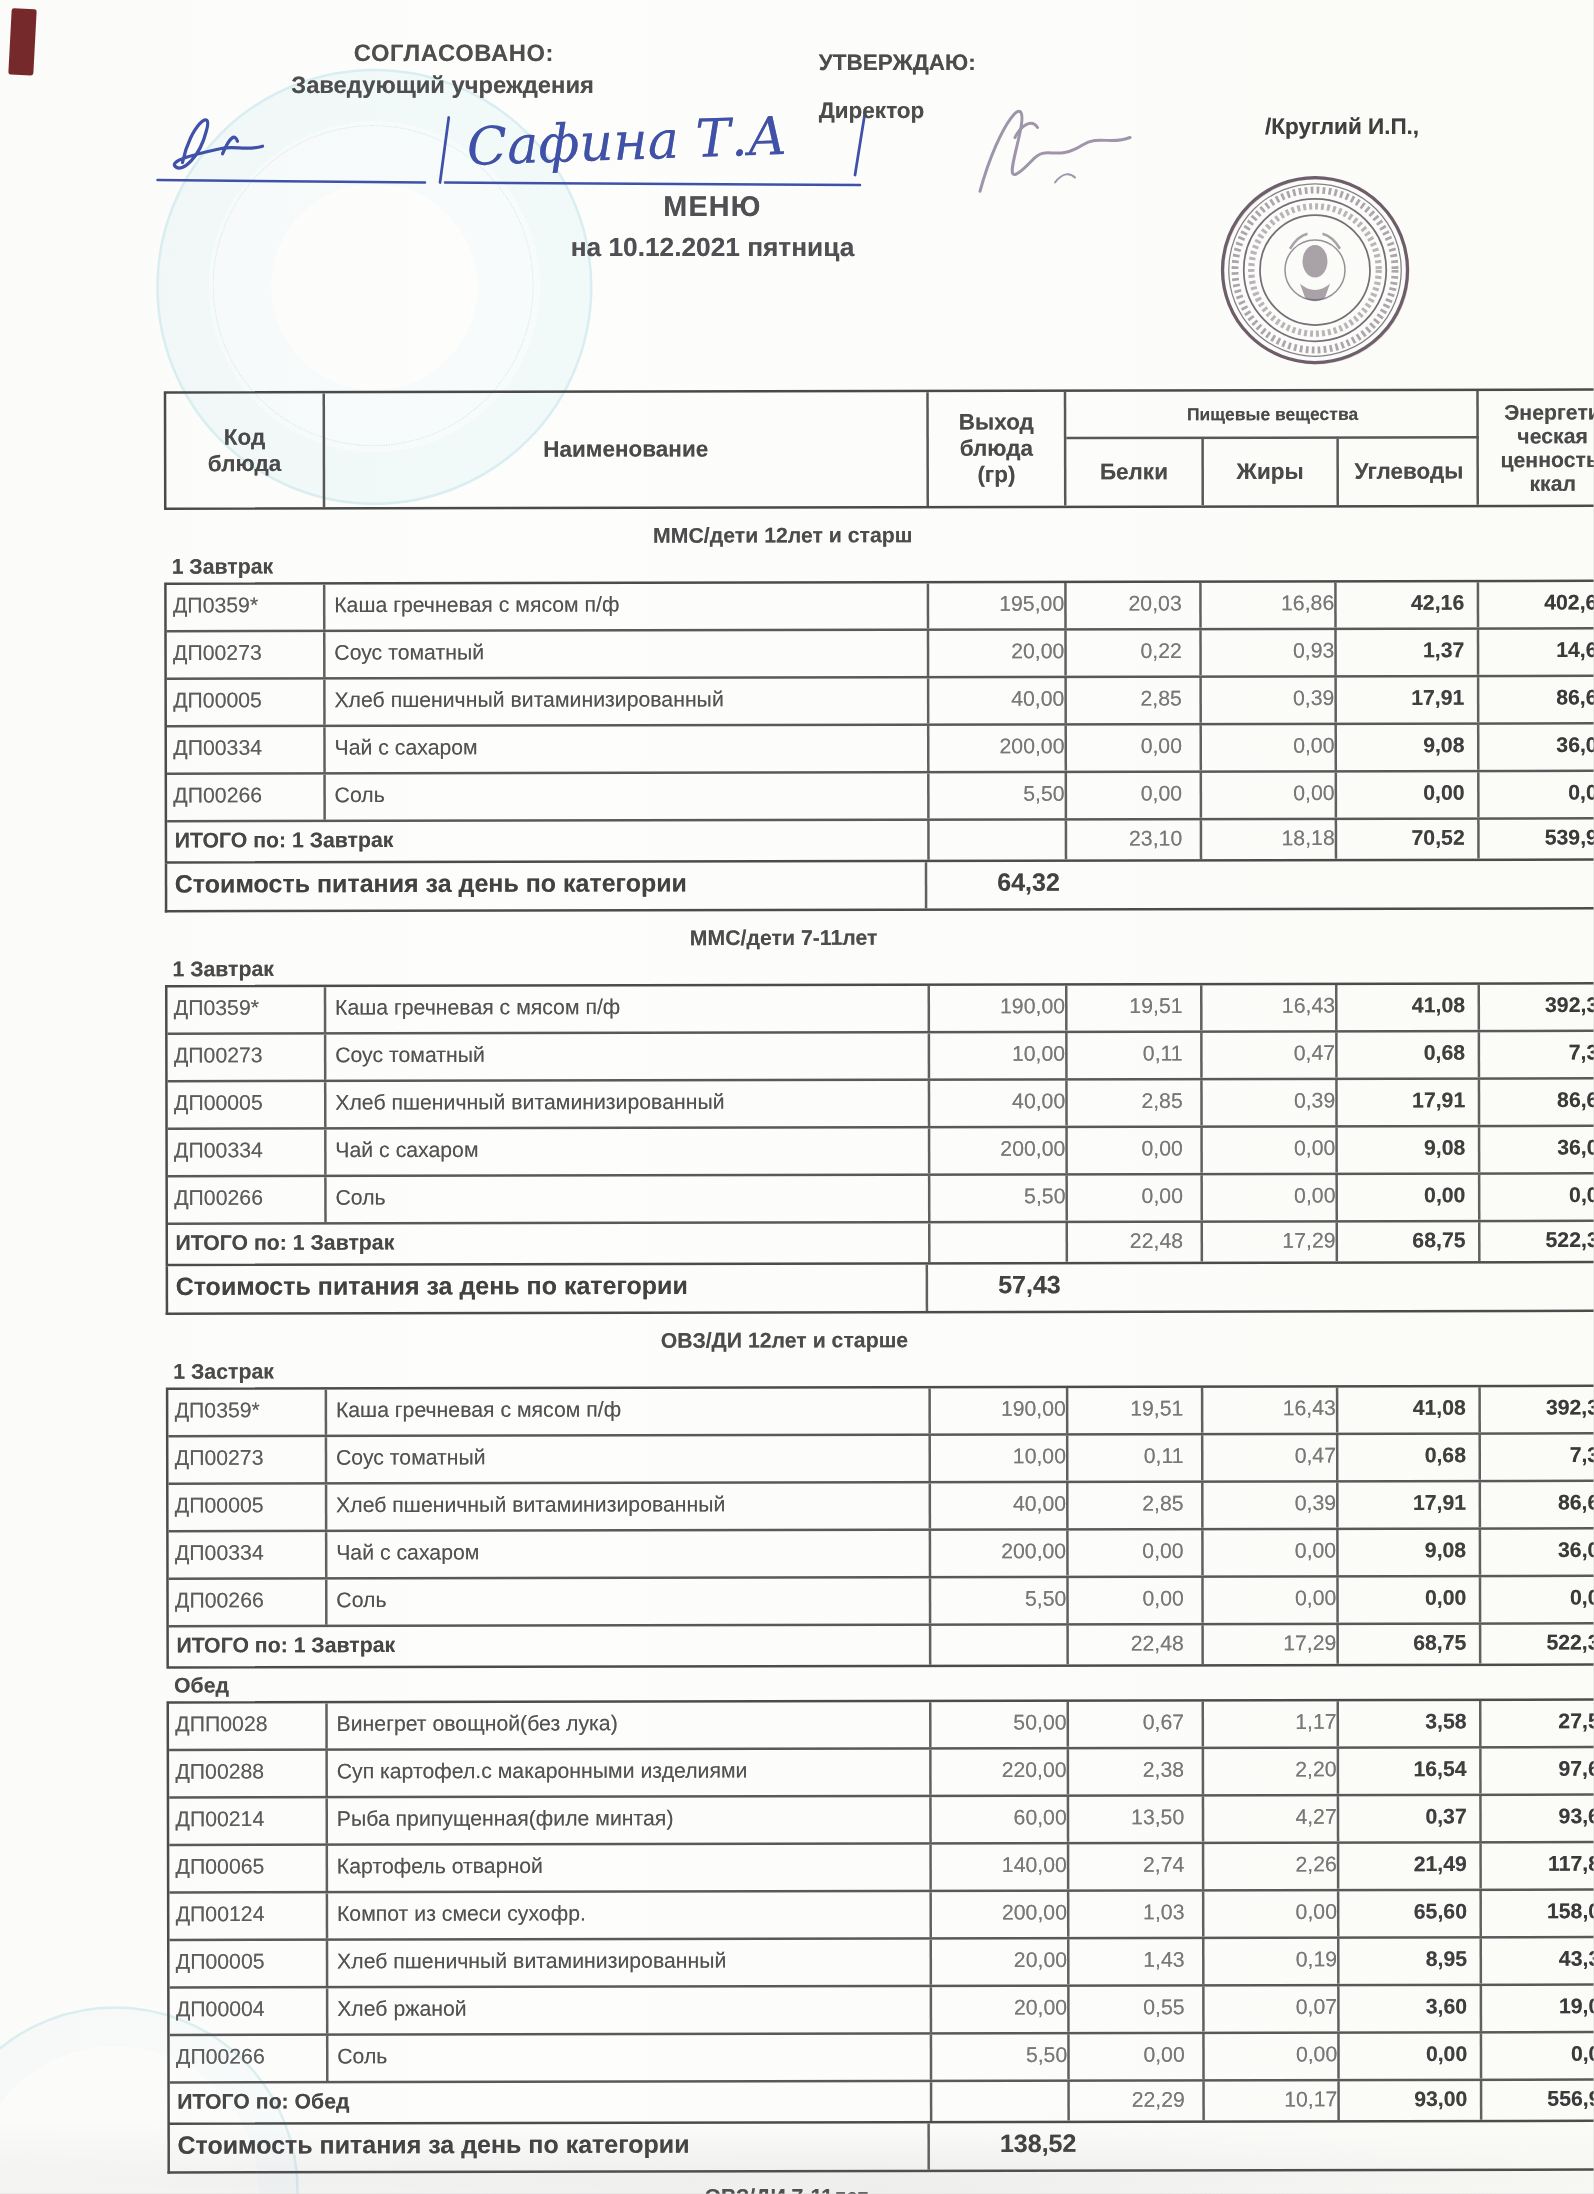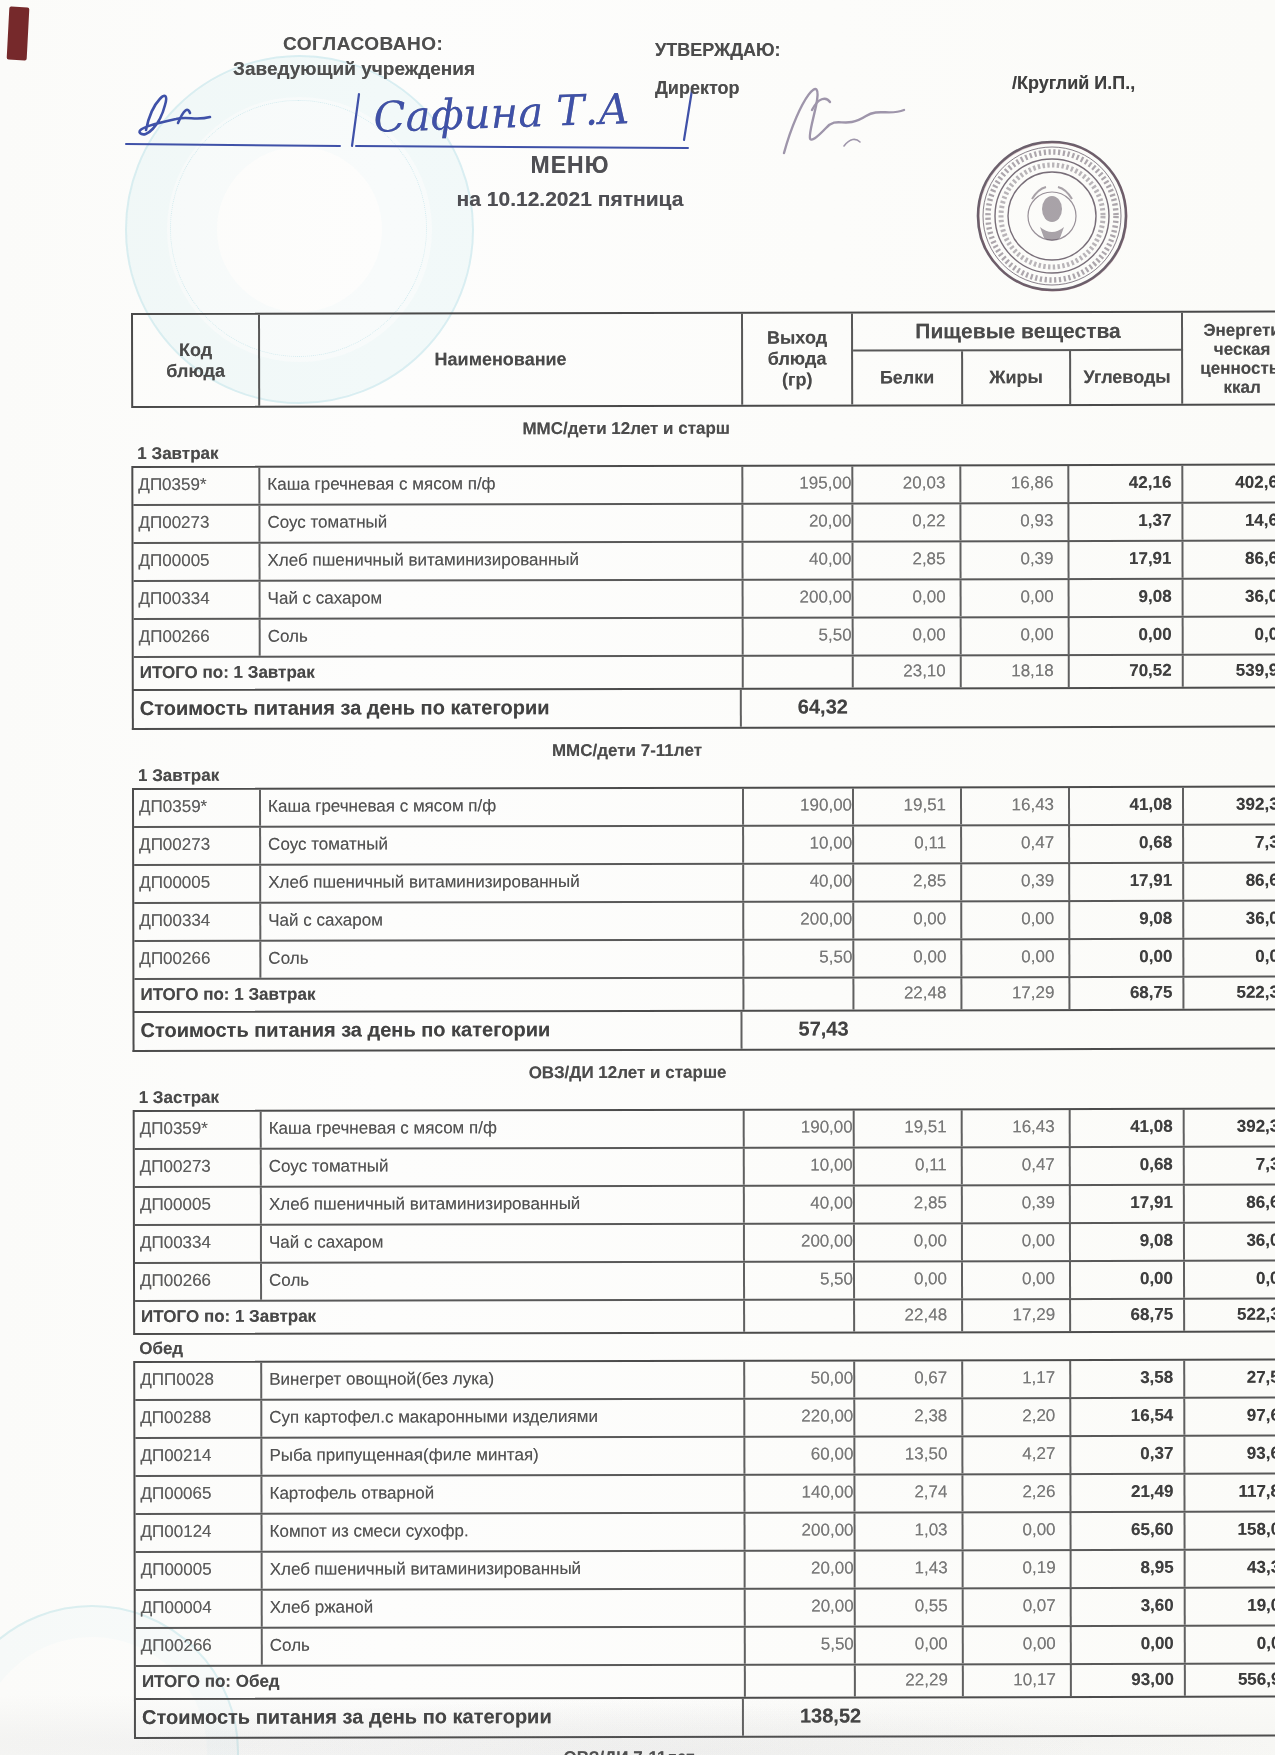--- a/index.html
+++ b/index.html
@@ -24,60 +24,60 @@
   .wm1{ left:125px; top:55px; width:345px; height:345px; border:2px solid rgba(125,200,214,.28);
         box-shadow:inset 0 0 0 40px rgba(165,220,230,.07), inset 0 0 0 90px rgba(165,220,230,.05); }
   .wm1b{ left:170px; top:100px; width:255px; height:255px; border:1px dotted rgba(125,200,214,.30); }
   .wm2{ left:-55px; top:1605px; width:290px; height:290px; border:2px solid rgba(125,200,214,.26);
         box-shadow:inset 0 0 0 30px rgba(165,220,230,.06); }
   
   .h-agreed-label{ position:absolute; left:283px; top:33px; font-size:19px; font-weight:bold; color:#4e4e4e; letter-spacing:.5px;}
   .h-agreed-role { position:absolute; left:233px; top:58px; font-size:19px; font-weight:bold; color:#4e4e4e;}
   .h-approved-label{ position:absolute; left:655px; top:40px; font-size:18px; font-weight:bold; color:#4c4c4c;}
   .h-approved-role { position:absolute; left:655px; top:78px; font-size:18px; font-weight:bold; color:#4c4c4c;}
-  .h-approved-name { position:absolute; left:1012px; top:73px; font-size:18px; font-weight:bold; color:#3f3f3f;}
+  .h-approved-name { position:absolute; left:1012px; top:91px; font-size:18px; font-weight:bold; color:#3f3f3f;}
   .sig-left{ position:absolute; left:116px; top:78px; }
   .sig-right{ position:absolute; left:752px; top:58px; opacity:.9; }
   .title{ position:absolute; left:345px; top:152px; width:450px; text-align:center;
           font-weight:bold; color:#4f4f54; }
   .title .t1{ font-size:23px; margin-bottom:8px; letter-spacing:1px;}
   .title .t2{ font-size:21px; margin-bottom:7px;text-align:center;}
   .title .t3{ font-size:21px; }
   .stamp{ position:absolute; left:966px; top:139px; filter:blur(.3px); }
   
   .tblwrap{ position:absolute; left:131px; top:313px; width:1168px; transform:rotate(-.12deg);
             transform-origin:left top; }
   .tbl-header{ display:grid; grid-template-columns:125px 483px 110px 330px 120px;
     border:2.5px solid #4a4a4a; height:95px; box-sizing:border-box; }
   .th{ border-left:2px solid #585858; display:flex; align-items:center; justify-content:center;
        text-align:center; font-weight:bold; font-size:18px; color:#4a4a4a;
        white-space:pre-line; line-height:21px; }
   .th:first-child{ border-left:none; }
   .th-energy{ font-size:17px; line-height:19px; }
   .th-nutr{ border-left:2px solid #585858; display:grid; grid-template-rows:38px 1fr; }
   .th-nutr-title{ border-bottom:2px solid #585858; display:flex; align-items:center; justify-content:center;
-       font-weight:bold; font-size:21px; color:#4a4a4a; }
+       font-weight:bold; font-size:14px; color:#4a4a4a; }
   .th-nutr-sub{ display:grid; grid-template-columns:108px 108px 114px; }
   .th-nutr-sub > div{ border-left:2px solid #585858; display:flex; align-items:center;
        justify-content:center; font-weight:bold; font-size:18px; color:#4a4a4a; }
   .th-nutr-sub > div:first-child{ border-left:none;border-radius:20px; }
   .cat-title{ width:990px; text-align:center; font-weight:bold; font-size:17px;
        color:#4c4c4c; margin:12px 0 4px 0; }
   .meal-label{ font-weight:bold; font-size:17px; color:#4a4a4a; margin:4px 0 2px 6px; }
   .rows-box{ border:2.5px solid #4c4c4c; }
   .t-row{ display:grid; grid-template-columns:125px 483px 110px 108px 108px 114px 120px;
        height:36px; line-height:34px; font-size:17px; border-bottom:2px solid #595959; }
   .t-row:last-child{ border-bottom:none; }
   .cell{ border-left:2px solid #606060; overflow:hidden; white-space:nowrap; }
   .cell:first-child{ border-left:none; }
   .c0{ padding-left:5px; color:#5c5c5c; }
   .c1{ padding-left:7px; color:#525252; }
   .c2{ text-align:right; color:#787878; }
   .c3{ text-align:right; padding-right:14px; color:#787878; }
-  .c4{ text-align:right; padding-right:14px; color:#787878; }
+  .c4{ text-align:right; color:#787878; }
   .c5{ text-align:right; padding-right:10px; color:#3f3f3f; font-weight:bold; }
   .c6{ text-align:right; padding-right:14px; color:#3a3a3a; font-weight:bold; }
   .total-row{ grid-template-columns:608px 110px 108px 108px 114px 120px; height:31px; line-height:29px; }
   .total-row .tl{ font-weight:bold; color:#474747; padding-left:6px; text-align:left; }
   .cost-row{ display:grid; grid-template-columns:608px 559px; height:37px; line-height:35px;
        border:2px solid #4c4c4c; border-top:none; font-size:20px; font-weight:bold; color:#424242; }
   .cost-label{ padding-left:6px; border-right:2px solid #606060; white-space:nowrap; overflow:hidden; }
   .cost-value{ padding-left:56px; }
   .footer-cat{ width:990px; text-align:center; font-weight:bold; font-size:17px;
        color:#4c4c4c; margin-top:10px; }

